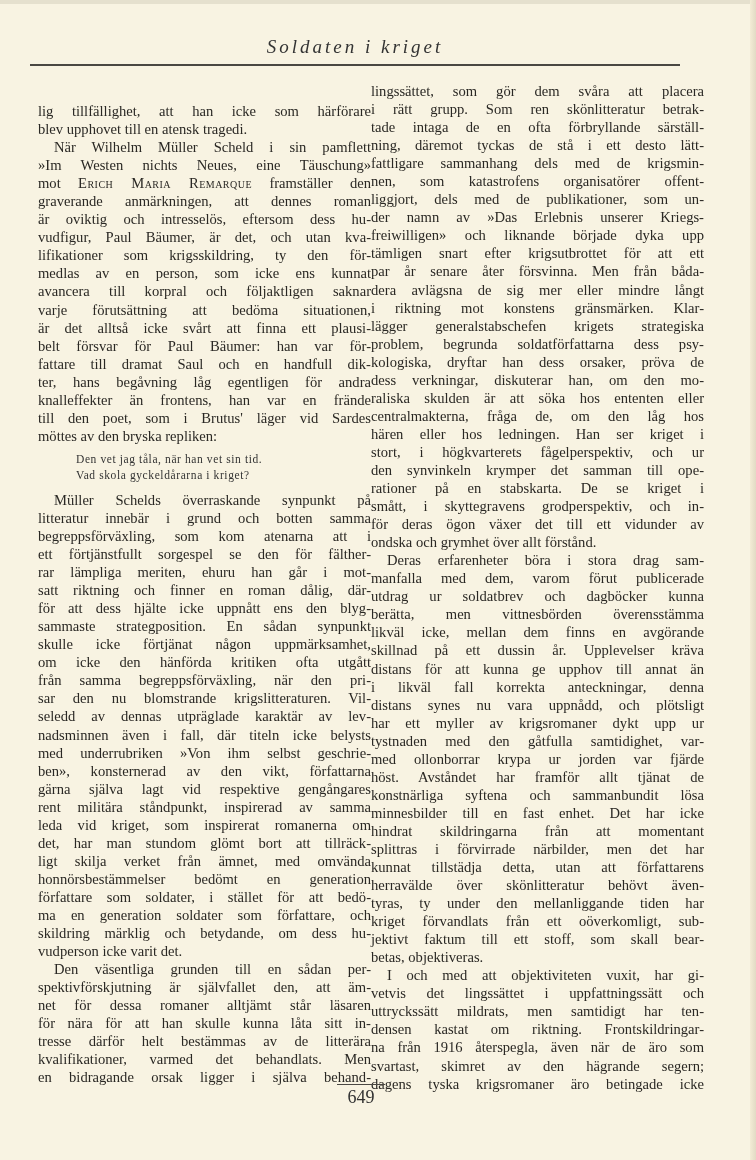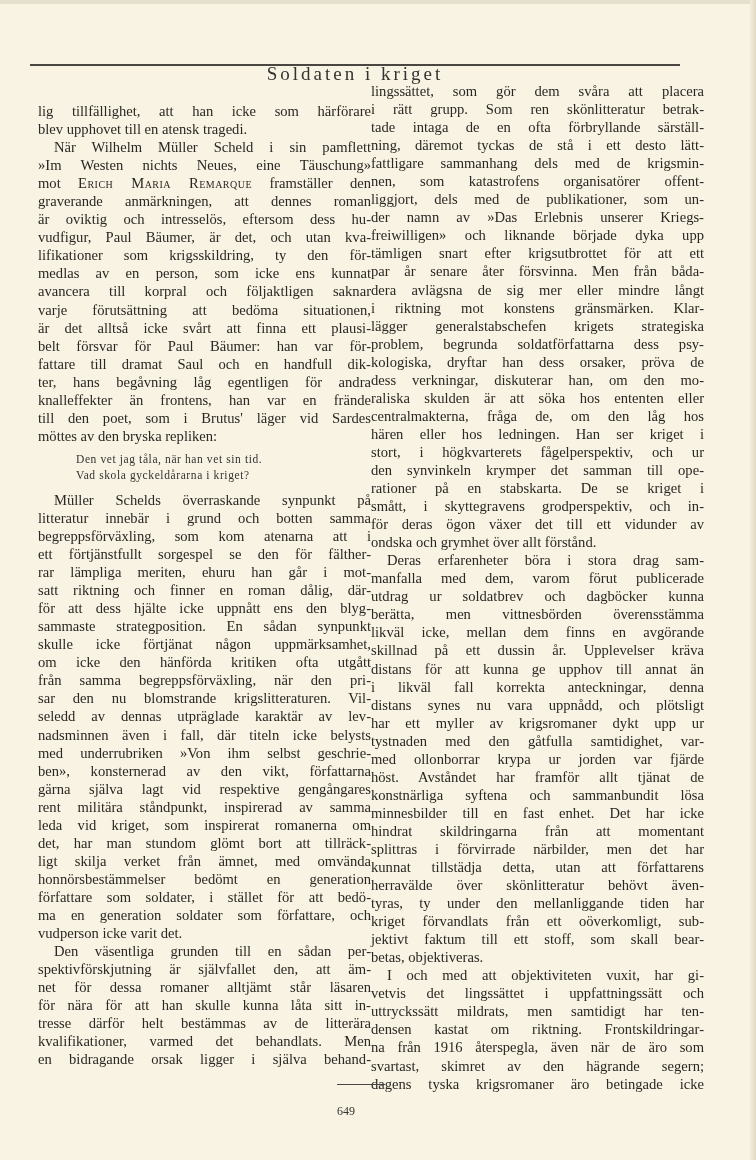--- a/index.html
+++ b/index.html
@@ -8,39 +8,39 @@
     background:#f8f3e2;
     font-family:"Liberation Serif", "DejaVu Serif", serif;
     color:#2a2824;
     position:relative;
   }
   .topedge { position:absolute; left:0; top:0; width:756px; height:4px; background:#d9d3c2; opacity:.6; }
   .rightedge { position:absolute; right:0; top:0; width:6px; height:1160px; background:linear-gradient(to right,#f3ecd6,#e2dac4); }
   .header { position:absolute; left:30px; top:30px; width:440px; height:30px; }
   .header .title {
     position:absolute; left:0; right:0; top:6px; text-align:center;
-    font-size:19px; letter-spacing:3px; color:#333;margin-top:27px;
+    font-style:italic; font-size:19px; letter-spacing:3px; color:#333;
   }
   .header-rule { position:absolute; left:30px; top:64px; width:442px; height:1.5px; background:#4a4742; }
   .header-rule { left:30px; width:650px; }
   .header { left:30px; width:650px; }
   .col {
     position:absolute; top:82px; width:333px;
     font-size:14.6px; line-height:18.05px; text-align:justify;
     hyphens:none;
   }
   .col.left { left:38px;margin-top:20px; }
   .col.right { left:371px; width:333px; }
   .line { display:block; text-align:justify; text-align-last:justify; white-space:nowrap; height:18.05px; }
   .line.last { text-align-last:left; }
   .line.indent { text-indent:16px; }
   .quote { font-size:11.5px; line-height:16px; padding-left:38px; margin:6px 0 8px 0; letter-spacing:.6px; color:#333; }
   .quote span { display:block; }
   .sc { font-variant:small-caps; letter-spacing:.5px; }
-  .pagenum { position:absolute; left:337px; top:1084px; width:48px; text-align:left; font-size:12px; color:#333; border-top:1.5px solid #4a4742; padding-top:19px; }
+  .pagenum { position:absolute; left:337px; top:1084px; width:48px; text-align:center; font-size:18px; color:#333; border-top:1.5px solid #4a4742; padding-top:2px; }
 </style>
 </head>
 <body>
 
 <div class="topedge"></div>
 <div class="rightedge"></div>
 
 <div class="header">
   <div class="title">Soldaten i kriget</div>
 </div>
@@ -92,20 +92,21 @@
       <span class="line">med underrubriken »Von ihm selbst geschrie-</span>
       <span class="line">ben», konsternerad av den vikt, författarna</span>
       <span class="line">gärna själva lagt vid respektive gengångares</span>
       <span class="line">rent militära ståndpunkt, inspirerad av samma</span>
       <span class="line">leda vid kriget, som inspirerat romanerna om</span>
       <span class="line">det, har man stundom glömt bort att tillräck-</span>
       <span class="line">ligt skilja verket från ämnet, med omvända</span>
       <span class="line">honnörsbestämmelser bedömt en generation</span>
       <span class="line">författare som soldater, i stället för att bedö-</span>
       <span class="line">ma en generation soldater som författare, och</span>
+      <span class="line">skildring märklig och betydande, om dess hu-</span>
       <span class="line last">vudperson icke varit det.</span>
     </div>
     <div>
       <span class="line indent">Den väsentliga grunden till en sådan per-</span>
       <span class="line">spektivförskjutning är självfallet den, att äm-</span>
       <span class="line">net för dessa romaner alltjämt står läsaren</span>
       <span class="line">för nära för att han skulle kunna låta sitt in-</span>
       <span class="line">tresse därför helt bestämmas av de litterära</span>
       <span class="line">kvalifikationer, varmed det behandlats. Men</span>
       <span class="line">en bidragande orsak ligger i själva behand-</span>

